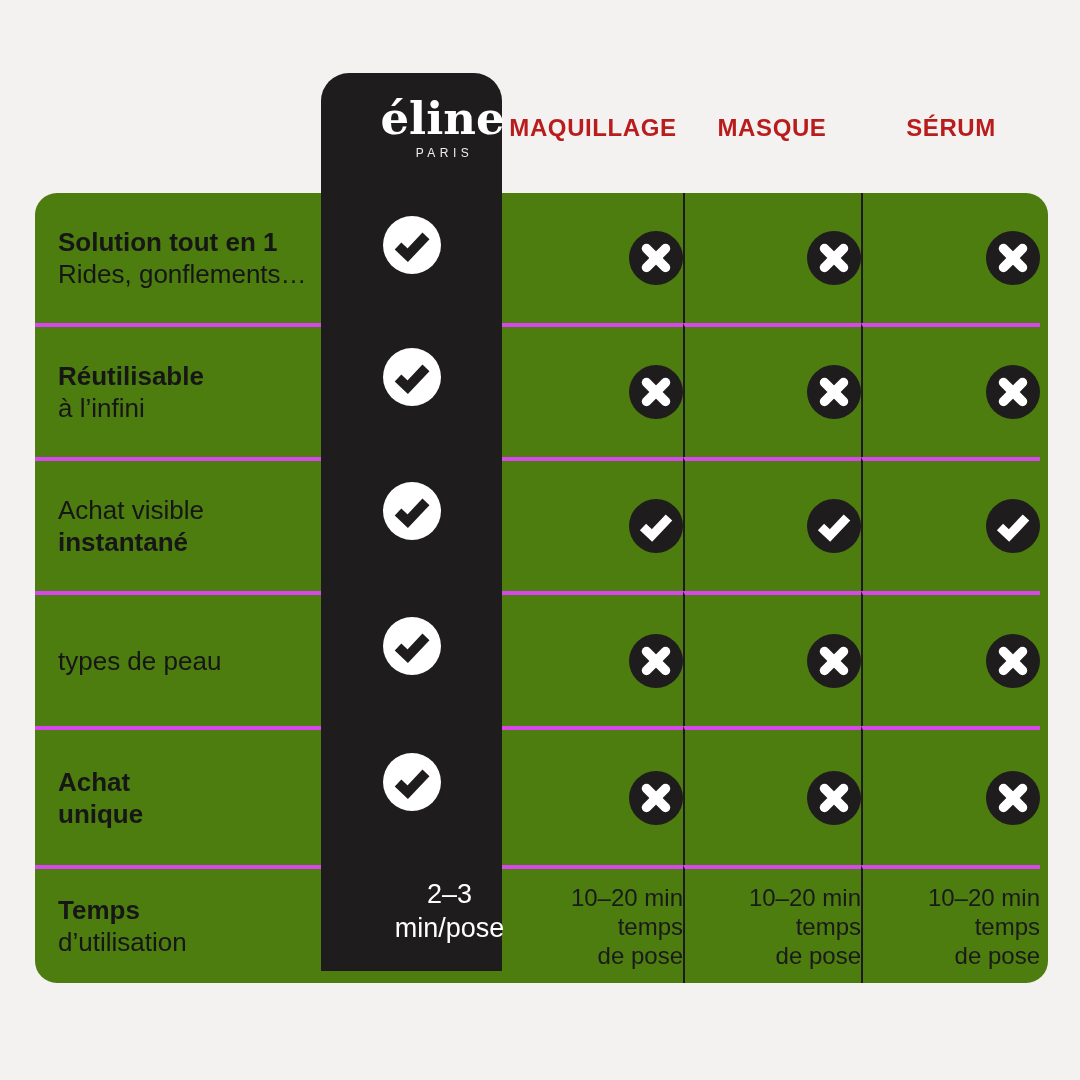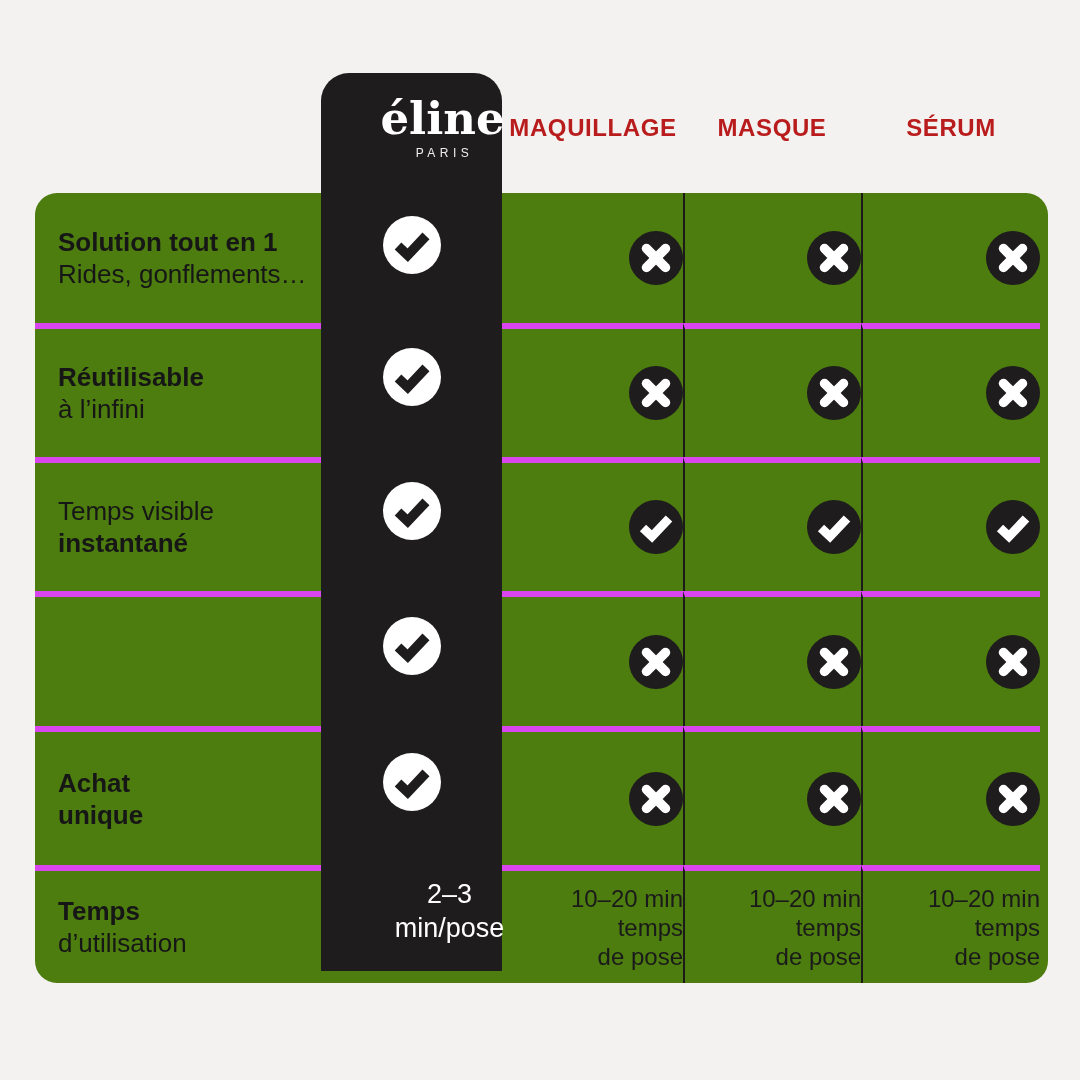--- a/index.html
+++ b/index.html
@@ -32,21 +32,21 @@
     display:grid;
     grid-template-columns:286px 181px 181px 178px 179px;
     grid-template-rows:130px 134px 134px 135px 139px 118px;
   }
   .cell{
     box-sizing:border-box;
     display:flex;flex-direction:column;
     align-items:flex-end;justify-content:center;
     text-align:center;
   }
-  .cell.btop{border-top:6px solid #d946ef;}
+  .cell.btop{border-top:4px solid #d946ef;}
   .cell.bleft{border-left:2px solid #1c1a1a;}
   .cell.label{
     align-items:flex-start;text-align:left;
     padding-left:23px;padding-right:8px;
   }
   .lab-line{font-size:26px;line-height:32px;color:#161616;}
   .lab-line .b{font-weight:700;}
   .cell-text .tline{font-size:24px;line-height:29px;color:#1a1a1a;}
 
   
@@ -135,21 +135,21 @@
         </svg>
       </div>
       <div class="cell btop bleft">
         <svg width="54" height="54" viewBox="0 0 54 54" class="icon">
           <circle cx="27" cy="27" r="27" fill="#1e1c1c"></circle>
           <path d="M17.5 17.5 L36.5 36.5" fill="none" stroke="#ffffff" stroke-width="9.5" stroke-linecap="round"></path>
           <path d="M36.5 17.5 L17.5 36.5" fill="none" stroke="#ffffff" stroke-width="9.5" stroke-linecap="round"></path>
         </svg>
       </div>
       <div class="cell label btop">
-        <div class="lab-line"><span>Temps visible</span></div>
+        <div class="lab-line"><span>Achat visible</span></div>
         <div class="lab-line"><span class="b">instantané</span></div>
       </div>
       <div class="cell btop"></div>
       <div class="cell btop">
         <svg width="54" height="54" viewBox="0 0 54 54" class="icon">
           <circle cx="27" cy="27" r="27" fill="#1e1c1c"></circle>
           <path d="M14 28 L23 36.5 L40 18.5" fill="none" stroke="#ffffff" stroke-width="9"></path>
         </svg>
       </div>
       <div class="cell btop bleft">
@@ -158,20 +158,21 @@
           <path d="M14 28 L23 36.5 L40 18.5" fill="none" stroke="#ffffff" stroke-width="9"></path>
         </svg>
       </div>
       <div class="cell btop bleft">
         <svg width="54" height="54" viewBox="0 0 54 54" class="icon">
           <circle cx="27" cy="27" r="27" fill="#1e1c1c"></circle>
           <path d="M14 28 L23 36.5 L40 18.5" fill="none" stroke="#ffffff" stroke-width="9"></path>
         </svg>
       </div>
       <div class="cell label btop">
+        <div class="lab-line"><span>types de peau</span></div>
       </div>
       <div class="cell btop"></div>
       <div class="cell btop">
         <svg width="54" height="54" viewBox="0 0 54 54" class="icon">
           <circle cx="27" cy="27" r="27" fill="#1e1c1c"></circle>
           <path d="M17.5 17.5 L36.5 36.5" fill="none" stroke="#ffffff" stroke-width="9.5" stroke-linecap="round"></path>
           <path d="M36.5 17.5 L17.5 36.5" fill="none" stroke="#ffffff" stroke-width="9.5" stroke-linecap="round"></path>
         </svg>
       </div>
       <div class="cell btop bleft">

